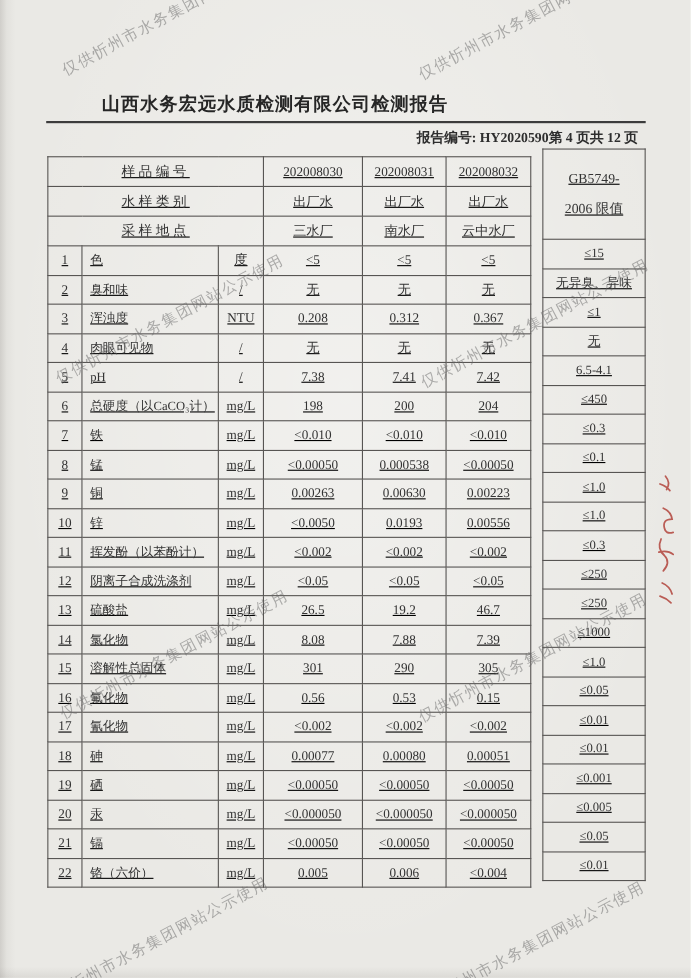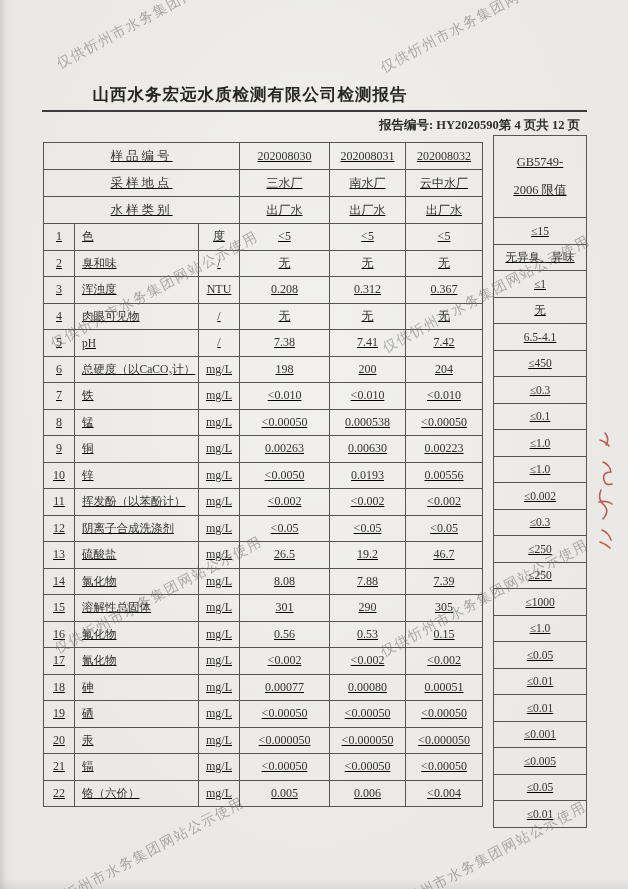--- a/index.html
+++ b/index.html
@@ -59,30 +59,30 @@
         <col style="width:77px">
     </colgroup>
     <tbody>
         <tr class="hrow">
           <td class="hlabel" colspan="3">样品编号</td>
           <td>202008030</td>
           <td>202008031</td>
           <td>202008032</td>
         </tr>
         <tr class="hrow">
+          <td class="hlabel" colspan="3">水样类别</td>
+          <td>出厂水</td>
+          <td>出厂水</td>
+          <td>出厂水</td>
+        </tr>
+        <tr class="hrow">
           <td class="hlabel" colspan="3">采样地点</td>
           <td>三水厂</td>
           <td>南水厂</td>
           <td>云中水厂</td>
-        </tr>
-        <tr class="hrow">
-          <td class="hlabel" colspan="3">水样类别</td>
-          <td>出厂水</td>
-          <td>出厂水</td>
-          <td>出厂水</td>
         </tr>
         <tr>
           <td>1</td>
           <td class="name">色</td>
           <td>度</td>
           <td>&lt;5</td>
           <td>&lt;5</td>
           <td>&lt;5</td>
         </tr>
         <tr>
@@ -291,23 +291,20 @@
         <tr>
           <td>≤0.1</td>
         </tr>
         <tr>
           <td>≤1.0</td>
         </tr>
         <tr>
           <td>≤1.0</td>
         </tr>
         <tr>
-          <td>≤0.002</td>
-        </tr>
-        <tr>
           <td>≤0.3</td>
         </tr>
         <tr>
           <td>≤250</td>
         </tr>
         <tr>
           <td>≤250</td>
         </tr>
         <tr>
           <td>≤1000</td>

